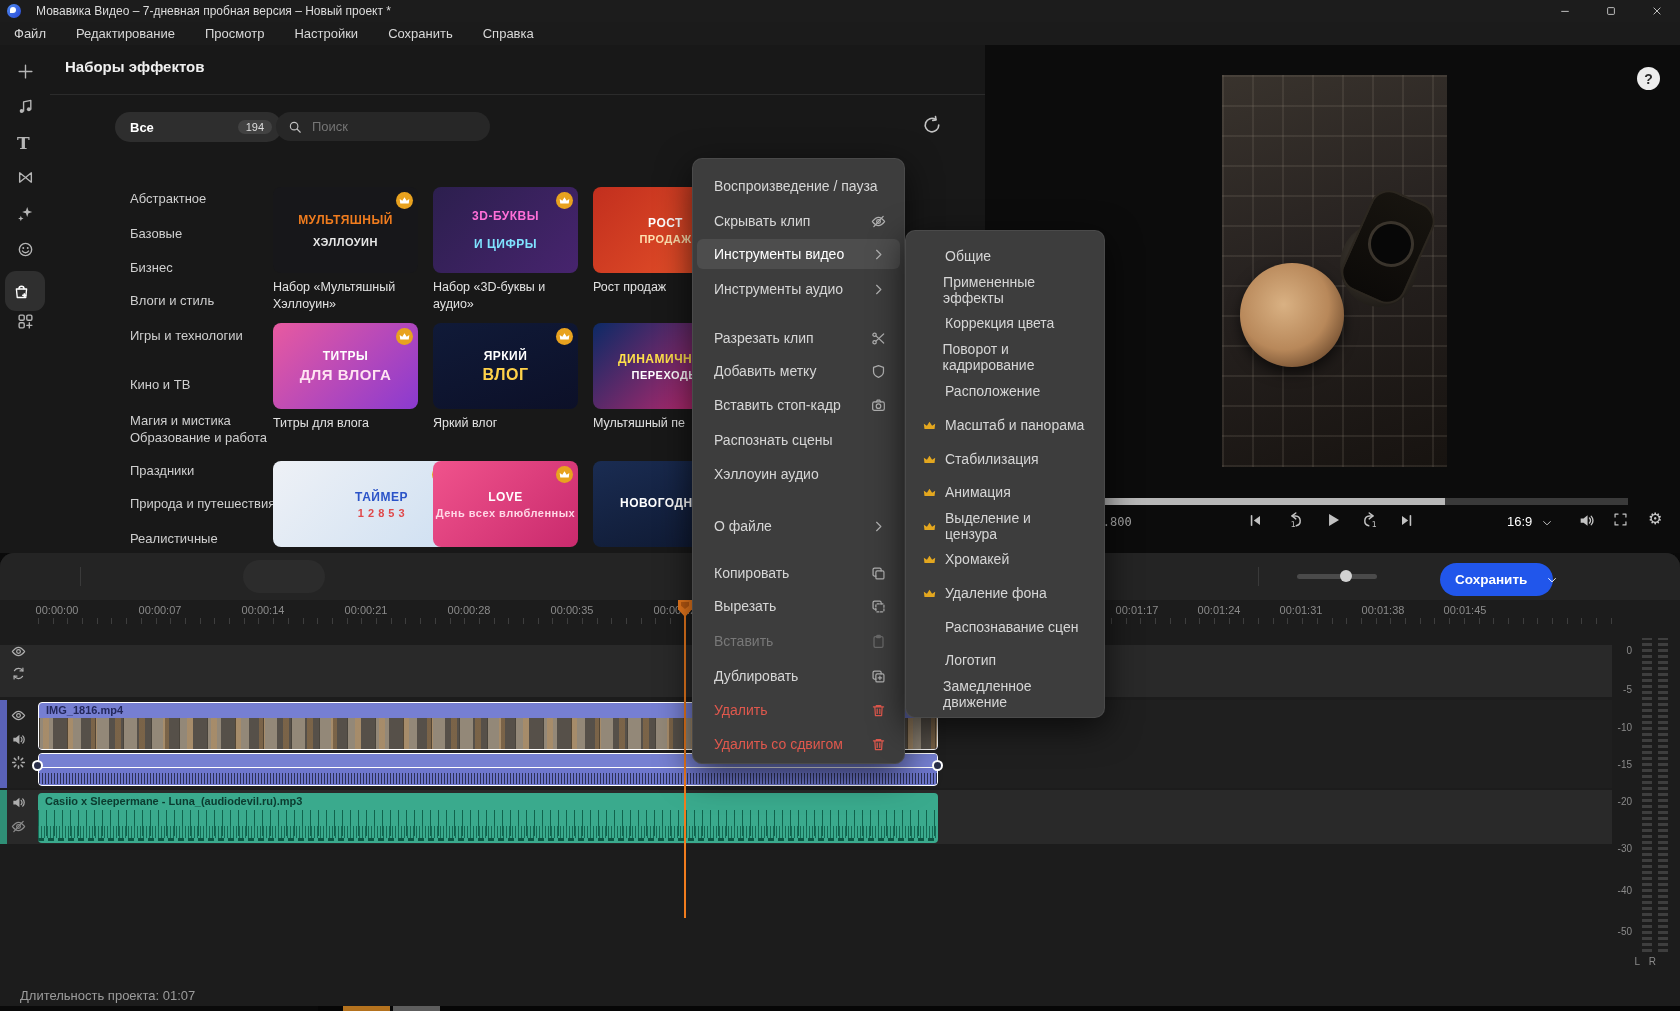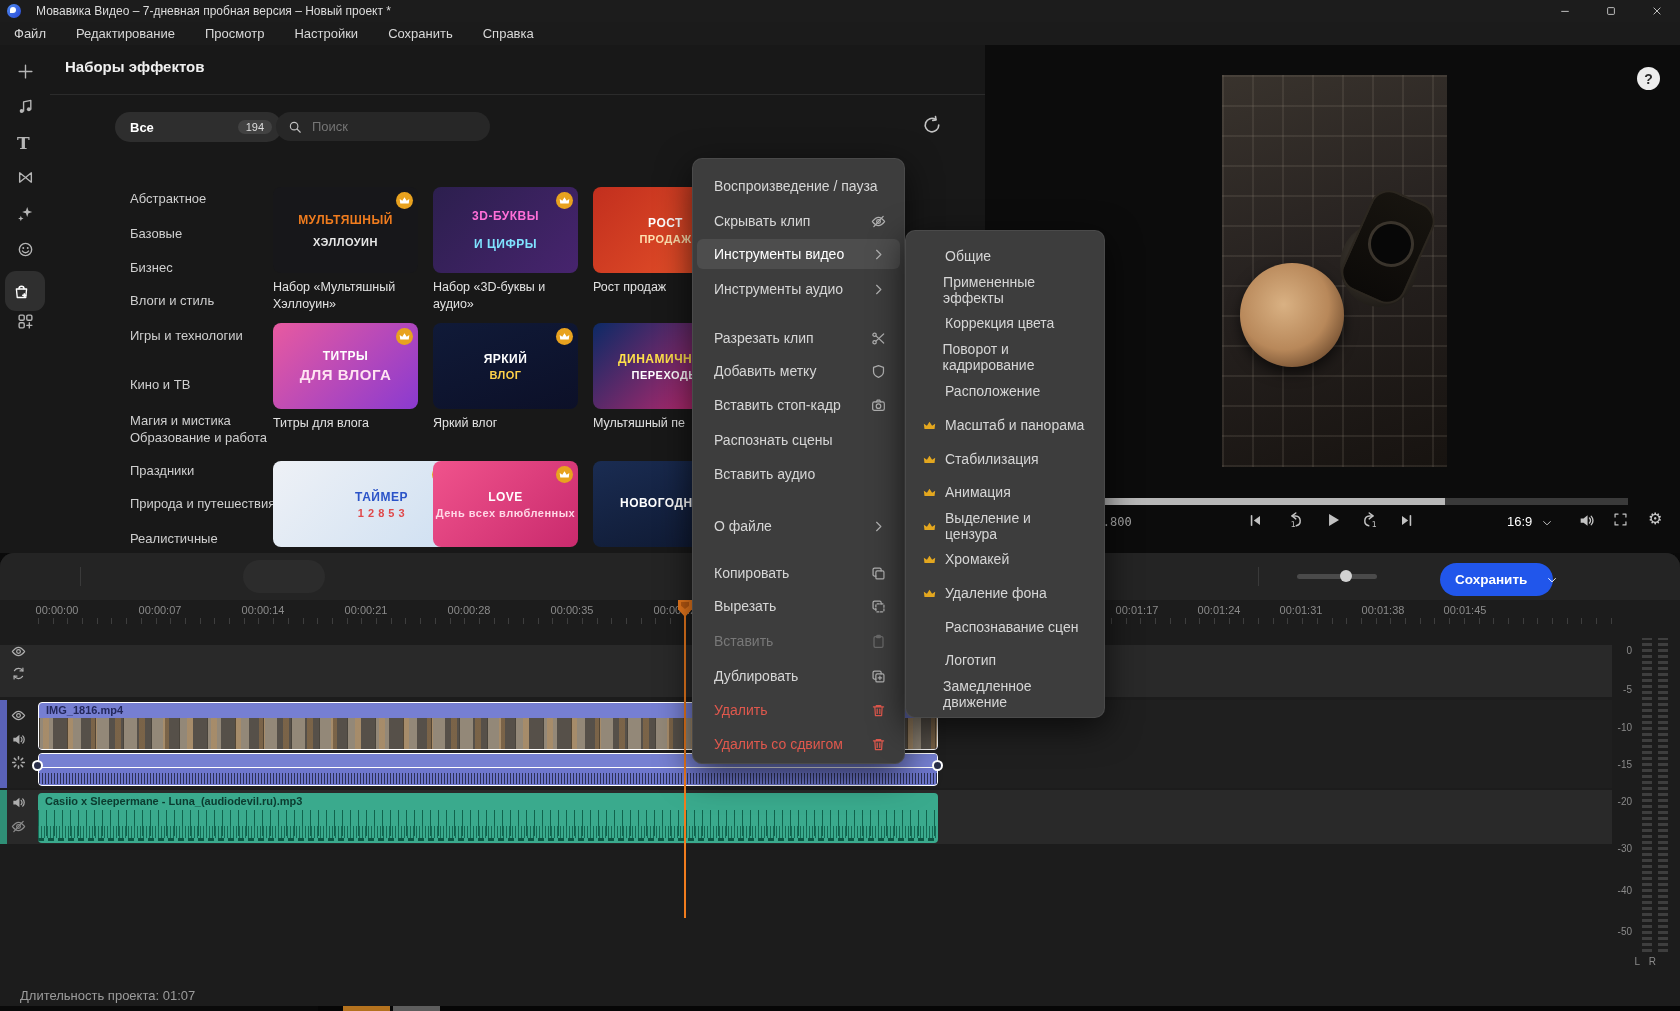--- a/index.html
+++ b/index.html
@@ -235,21 +235,21 @@
         <div style="font-size: 15px; font-weight: bold; letter-spacing: 0.5px; margin-top: 3px; color: rgb(255, 227, 242);">ДЛЯ ВЛОГА</div>
         <span class="crownbadge">
           <svg width="11" height="11" viewBox="0 0 16 16" fill="none" stroke="currentColor" stroke-width="1.3" stroke-linecap="round" stroke-linejoin="round">
             <path d="M1.8 12.2L1 5.8l3.8 2.4L8 3.4l3.2 4.8L15 5.8l-.8 6.4z" fill="currentColor" stroke="none"></path>
           </svg>
         </span>
       </div>
       <div class="card-caption abs" style="left: 223px; top: 370px;">Титры для влога</div>
       <div class="card-thumb abs" style="left: 383px; top: 278px; background: linear-gradient(160deg, rgb(16, 26, 56), rgb(12, 16, 40));">
         <div style="font-size: 12px; font-weight: bold; letter-spacing: 0.5px; color: rgb(255, 255, 255);">ЯРКИЙ</div>
-        <div style="font-size: 11px; font-weight: bold; letter-spacing: 0.5px; margin-top: 3px; color: rgb(255, 210, 74);">ВЛОГ</div>
+        <div style="font-size: 16px; font-weight: bold; letter-spacing: 0.5px; margin-top: 3px; color: rgb(255, 210, 74);">ВЛОГ</div>
         <span class="crownbadge">
           <svg width="11" height="11" viewBox="0 0 16 16" fill="none" stroke="currentColor" stroke-width="1.3" stroke-linecap="round" stroke-linejoin="round">
             <path d="M1.8 12.2L1 5.8l3.8 2.4L8 3.4l3.2 4.8L15 5.8l-.8 6.4z" fill="currentColor" stroke="none"></path>
           </svg>
         </span>
       </div>
       <div class="card-caption abs" style="left: 383px; top: 370px;">Яркий влог</div>
       <div class="card-thumb abs" style="left: 543px; top: 278px; background: linear-gradient(135deg, rgb(12, 42, 102), rgb(216, 40, 110));">
         <div style="font-size: 12px; font-weight: bold; letter-spacing: 0.5px; color: rgb(255, 225, 74);">ДИНАМИЧНЫЕ</div>
         <div style="font-size: 11px; font-weight: bold; letter-spacing: 0.5px; margin-top: 3px; color: rgb(255, 255, 255);">ПЕРЕХОДЫ</div>
@@ -443,21 +443,21 @@
           <rect x="1.8" y="4.2" width="12.4" height="9" rx="1.8"></rect>
           <circle cx="8" cy="8.7" r="2.4"></circle>
           <path d="M5.6 4.2l1.1-1.9h2.6l1.1 1.9"></path>
         </svg>
       </span>
     </div>
     <div class="pm-item" style="top: 266px;">
       <span>Распознать сцены</span>
     </div>
     <div class="pm-item" style="top: 300px;">
-      <span>Вставить аудио</span>
+      <span>Хэллоуин аудио</span>
     </div>
     <div class="pm-item" style="top: 352px;">
       <span>О файле</span>
       <span class="pm-ic ic">
         <svg width="15" height="15" viewBox="0 0 16 16" fill="none" stroke="currentColor" stroke-width="1.3" stroke-linecap="round" stroke-linejoin="round">
           <path d="M6 3.5L10.5 8 6 12.5"></path>
         </svg>
       </span>
     </div>
     <div class="pm-item" style="top: 399px;">

